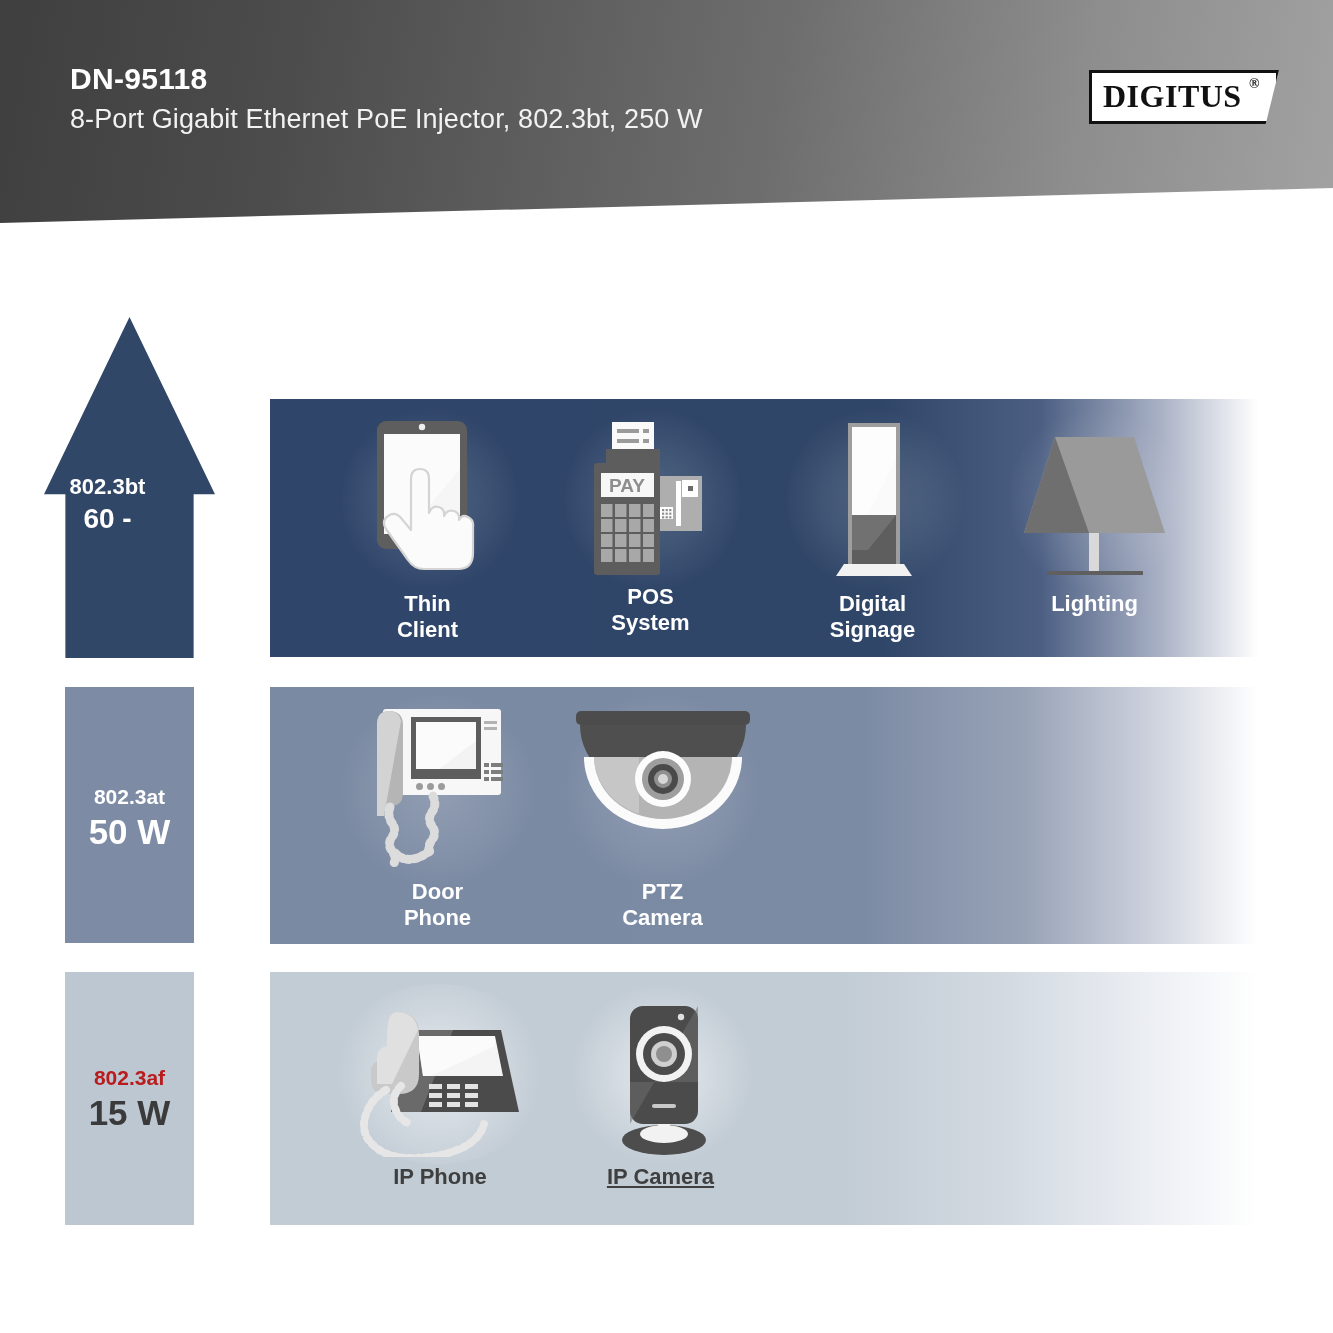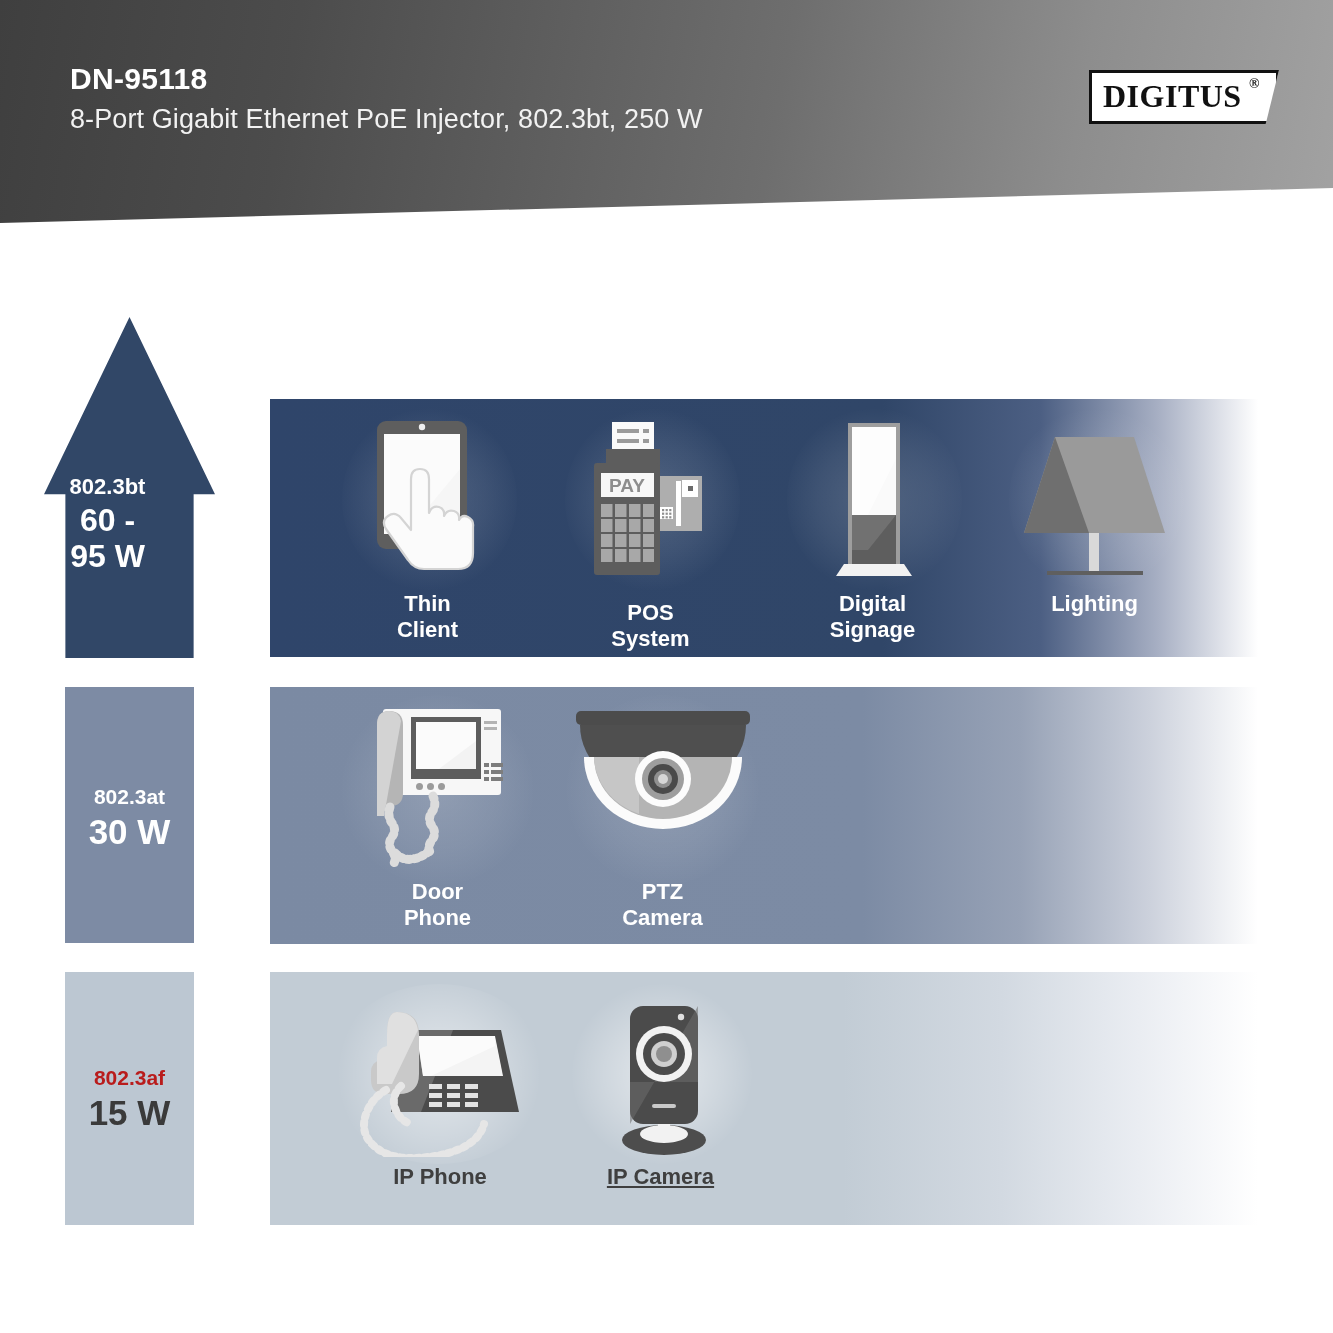--- a/index.html
+++ b/index.html
@@ -63,21 +63,21 @@
   }
   .badge-af {
     position: absolute; left: 65px; top: 972px; width: 129px; height: 253px;
     background: #bcc7d2;
   }
   .badge-lbl {
     position: absolute; width: 100%; text-align: center;
     font-weight: bold; line-height: 1.12;
   }
   .bt-std { left: 0; top: 475px; width: 215px; font-size: 22px; color: #ffffff; }
-  .bt-pow { left: 0; top: 503px; width: 215px; font-size: 32px; color: #ffffff; }
+  .bt-pow { left: 0; top: 503px; width: 215px; font-size: 28px; color: #ffffff; }
   .at-std { left: 65px; top: 785px; width: 129px; font-size: 21px; color: #ffffff; }
   .at-pow { left: 65px; top: 812px; width: 129px; font-size: 35px; color: #ffffff; }
   .af-std { left: 65px; top: 1066px; width: 129px; font-size: 21px; color: #b91c1c; }
   .af-pow { left: 65px; top: 1093px; width: 129px; font-size: 35px; color: #3a3a3a; }
 
   
   .panel { position: absolute; left: 270px; }
   .panel-bt { top: 399px; width: 988px; height: 258px;
     background: linear-gradient(90deg, #2f456a 0%, #304668 62%, #4c5f83 78%, #a8b0c4 90%, #ffffff 100%); }
   .panel-at { top: 687px; width: 988px; height: 257px;
@@ -115,26 +115,25 @@
   <div class="logo-wrap">
     <div class="logo-shape"></div>
     <div class="logo-text">DIGITUS</div>
     <div class="logo-reg">®</div>
   </div>
 
   <div class="arrow-bt"></div>
   <div class="badge-lbl bt-std">802.3bt</div>
   <div class="badge-lbl bt-pow">
     <div>60 -</div>
-    <div>95 W</div>
   </div>
 
   <div class="badge-at"></div>
   <div class="badge-lbl at-std">802.3at</div>
-  <div class="badge-lbl at-pow">30 W</div>
+  <div class="badge-lbl at-pow">50 W</div>
 
   <div class="badge-af"></div>
   <div class="badge-lbl af-std">802.3af</div>
   <div class="badge-lbl af-pow">15 W</div>
 
   <div class="panel panel-bt">
 
     <div class="cell" style="left:55px; width:205px;">
       <div class="glow" style="left:17px; top:8px; width:175px; height:185px;"></div>
       <svg class="sh" style="left:38px; top:18px;" width="130" height="165" viewBox="0 0 130 165">
@@ -198,21 +197,21 @@
           <rect x="19" y="115" width="11.5" height="13"></rect>
             <rect x="33" y="115" width="11.5" height="13"></rect>
             <rect x="47" y="115" width="11.5" height="13"></rect>
             <rect x="61" y="115" width="11" height="13"></rect>
           <rect x="19" y="130" width="11.5" height="13"></rect>
             <rect x="33" y="130" width="11.5" height="13"></rect>
             <rect x="47" y="130" width="11.5" height="13"></rect>
             <rect x="61" y="130" width="11" height="13"></rect>
         </g>
       </svg>
-      <div class="cap cap-light" style="top:201px;text-align:center;">
+      <div class="cap cap-light" style="top:185px;text-align:center;">
         <div>POS</div>
         <div>System</div>
       </div>
     </div>
 
     <div class="cell" style="left:500px; width:205px;">
       <div class="glow" style="left:17px; top:8px; width:175px; height:185px;"></div>
       <svg class="sh" style="left:58px; top:20px;" width="90" height="162" viewBox="0 0 90 162">
         <rect x="20" y="4" width="52" height="152" fill="#9e9e9e"></rect>
         <rect x="24" y="8" width="44" height="144" fill="#5e5e5e"></rect>

